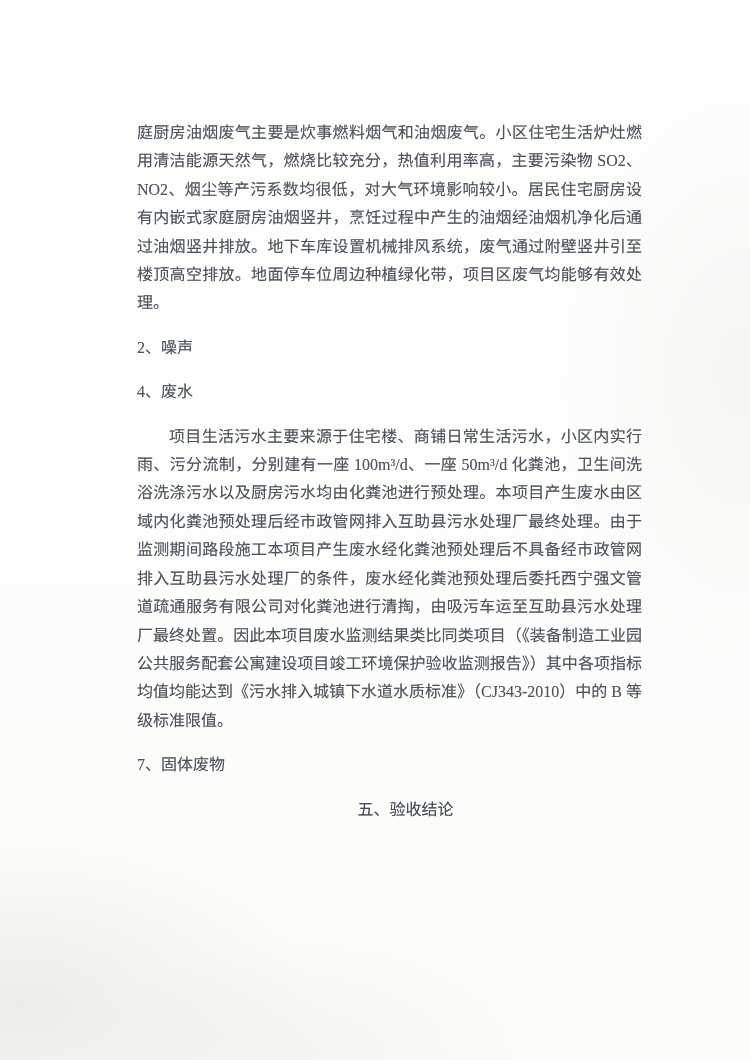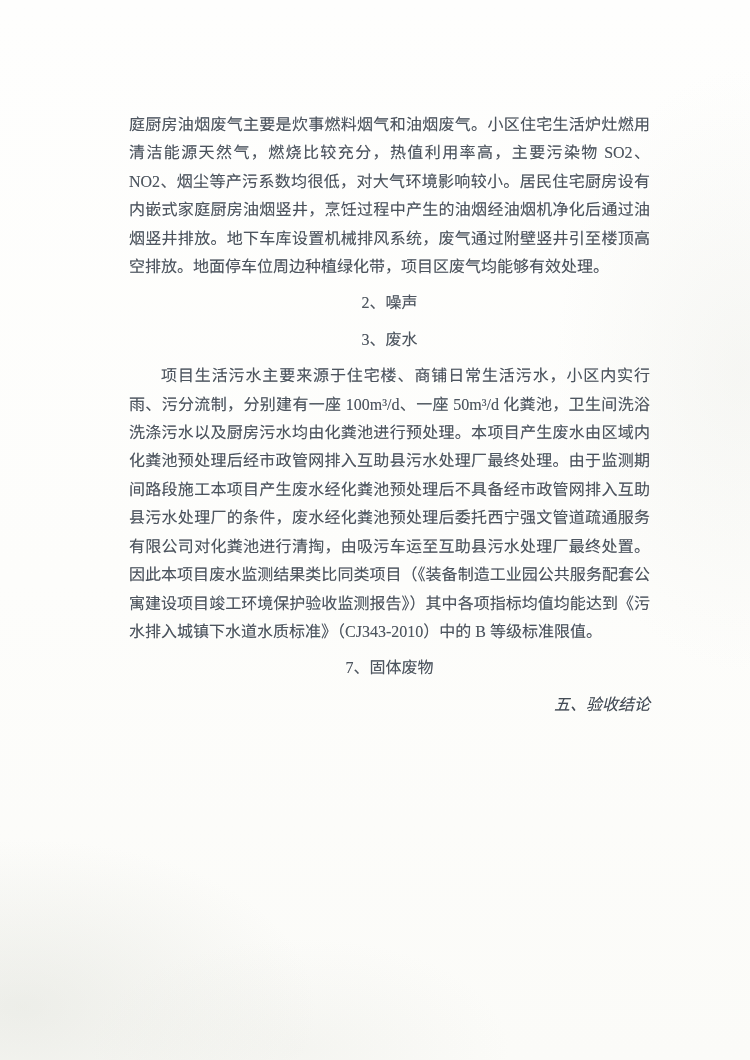--- a/index.html
+++ b/index.html
@@ -31,52 +31,51 @@
     width: 537px;
     color: #4d555f;
     font-size: 16px;
     line-height: 28.4px;
     text-align: justify;
     text-justify: inter-ideograph;
     text-shadow: 0 0 0.6px rgba(77, 85, 95, 0.45);
   }
   .text-block p,
   .text-block h3 {
-    margin: 8px;
+    margin: 16px;
     padding: 0;
     font-size: inherit;
     line-height: inherit;
     font-weight: normal;
   }
   .para-indent {
     text-indent: 2em;
   }
   .heading {
-    text-align: center;
+    text-align: left;
   }
   .heading-bold {
     font-weight: bold;
     text-indent: 2em;
     color: #434b55;
-    text-align: right;
-    font-style: italic;
+    text-align: center;
   }
 </style>
 </head>
 <body>
 
 <div class="scan-page">
   <div class="text-block">
 
     <p class="para">庭厨房油烟废气主要是炊事燃料烟气和油烟废气。小区住宅生活炉灶燃用清洁能源天然气，燃烧比较充分，热值利用率高，主要污染物 SO2、NO2、烟尘等产污系数均很低，对大气环境影响较小。居民住宅厨房设有内嵌式家庭厨房油烟竖井，烹饪过程中产生的油烟经油烟机净化后通过油烟竖井排放。地下车库设置机械排风系统，废气通过附壁竖井引至楼顶高空排放。地面停车位周边种植绿化带，项目区废气均能够有效处理。</p>
 
     <h3 class="heading">2、噪声</h3>
 
 
-    <h3 class="heading">3、废水</h3>
+    <h3 class="heading">4、废水</h3>
 
     <p class="para para-indent">项目生活污水主要来源于住宅楼、商铺日常生活污水，小区内实行雨、污分流制，分别建有一座 100m³/d、一座 50m³/d 化粪池，卫生间洗浴洗涤污水以及厨房污水均由化粪池进行预处理。本项目产生废水由区域内化粪池预处理后经市政管网排入互助县污水处理厂最终处理。由于监测期间路段施工本项目产生废水经化粪池预处理后不具备经市政管网排入互助县污水处理厂的条件，废水经化粪池预处理后委托西宁强文管道疏通服务有限公司对化粪池进行清掏，由吸污车运至互助县污水处理厂最终处置。因此本项目废水监测结果类比同类项目（《装备制造工业园公共服务配套公寓建设项目竣工环境保护验收监测报告》）其中各项指标均值均能达到《污水排入城镇下水道水质标准》（CJ343-2010）中的 B 等级标准限值。</p>
 
     <h3 class="heading">7、固体废物</h3>
 
 
     <h3 class="heading-bold">五、验收结论</h3>
 
 
   </div>

